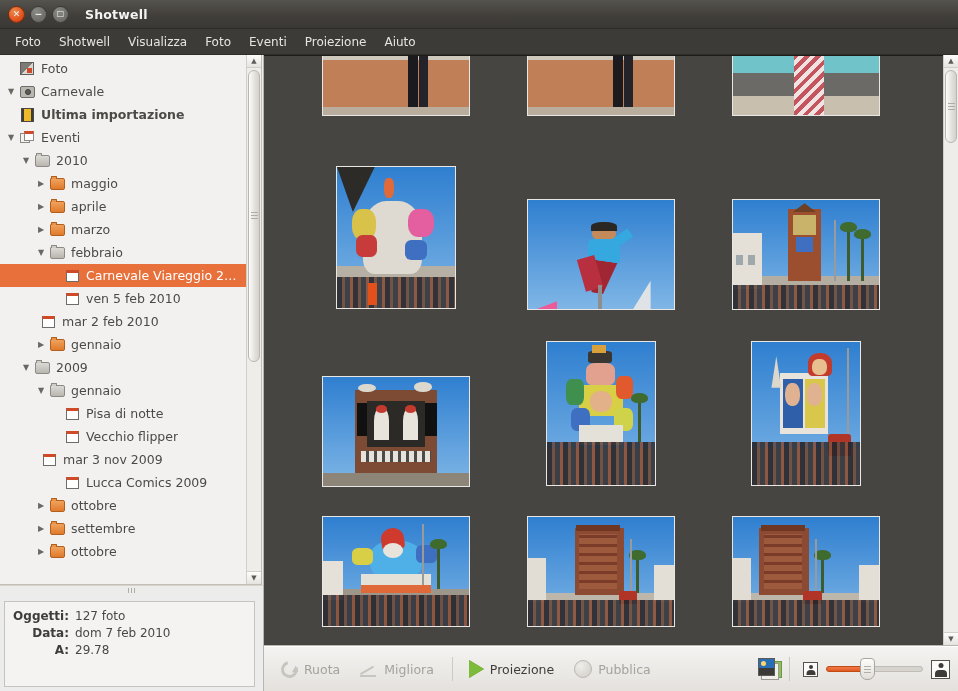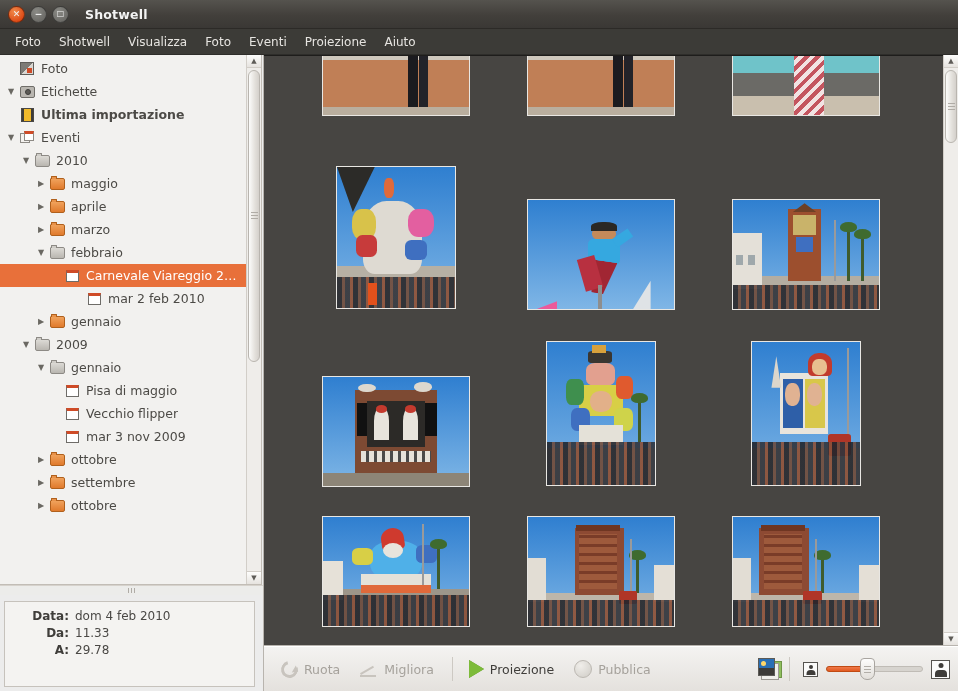--- a/index.html
+++ b/index.html
@@ -304,21 +304,21 @@
               <span class="icon">
                 <span class="ic-photo"></span>
               </span>
               <span class="lbl">Foto</span>
             </div>
             <div class="node" style="padding-left: 4px;">
               <span class="arrow">▼</span>
               <span class="icon">
                 <span class="ic-camera"></span>
               </span>
-              <span class="lbl">Etichette</span>
+              <span class="lbl">Carnevale</span>
             </div>
             <div class="node" style="padding-left: 4px; font-weight: bold;">
               <span class="arrow none">▶</span>
               <span class="icon">
                 <span class="ic-film"></span>
               </span>
               <span class="lbl">Ultima importazione</span>
             </div>
             <div class="node" style="padding-left: 4px;">
               <span class="arrow">▼</span>
@@ -362,21 +362,28 @@
               </span>
               <span class="lbl">febbraio</span>
             </div>
             <div class="node selected" style="padding-left: 49px;">
               <span class="arrow none">▶</span>
               <span class="icon">
                 <span class="ic-event"></span>
               </span>
               <span class="lbl">Carnevale Viareggio 2010</span>
             </div>
-            <div class="node" style="padding-left: 71px;">
+            <div class="node" style="padding-left: 49px;">
+              <span class="arrow none">▶</span>
+              <span class="icon">
+                <span class="ic-event"></span>
+              </span>
+              <span class="lbl">ven 5 feb 2010</span>
+            </div>
+            <div class="node" style="padding-left: 25px;">
               <span class="arrow none">▶</span>
               <span class="icon">
                 <span class="ic-event"></span>
               </span>
               <span class="lbl">mar 2 feb 2010</span>
             </div>
             <div class="node" style="padding-left: 34px;">
               <span class="arrow">▶</span>
               <span class="icon">
                 <span class="ic-folder"></span>
@@ -395,35 +402,42 @@
               <span class="icon">
                 <span class="ic-folder grey"></span>
               </span>
               <span class="lbl">gennaio</span>
             </div>
             <div class="node" style="padding-left: 49px;">
               <span class="arrow none">▶</span>
               <span class="icon">
                 <span class="ic-event"></span>
               </span>
-              <span class="lbl">Pisa di maggio</span>
+              <span class="lbl">Pisa di notte</span>
             </div>
             <div class="node" style="padding-left: 49px;">
               <span class="arrow none">▶</span>
               <span class="icon">
                 <span class="ic-event"></span>
               </span>
               <span class="lbl">Vecchio flipper</span>
             </div>
+            <div class="node" style="padding-left: 26px;">
+              <span class="arrow none">▶</span>
+              <span class="icon">
+                <span class="ic-event"></span>
+              </span>
+              <span class="lbl">mar 3 nov 2009</span>
+            </div>
             <div class="node" style="padding-left: 49px;">
               <span class="arrow none">▶</span>
               <span class="icon">
                 <span class="ic-event"></span>
               </span>
-              <span class="lbl">mar 3 nov 2009</span>
+              <span class="lbl">Lucca Comics 2009</span>
             </div>
             <div class="node" style="padding-left: 34px;">
               <span class="arrow">▶</span>
               <span class="icon">
                 <span class="ic-folder"></span>
               </span>
               <span class="lbl">ottobre</span>
             </div>
             <div class="node" style="padding-left: 34px;">
               <span class="arrow">▶</span>
@@ -449,26 +463,26 @@
           </div>
           <div class="sb-btn bot">▼</div>
         </div>
       </div>
       <div class="sb-h">
         <span class="grip-h"></span>
       </div>
       <div class="infopanel">
         <div class="infobox">
           <div class="inforow">
+            <span class="infokey">Oggetti:</span>
+            <span class="infoval">127 foto</span>
+          </div>
+          <div class="inforow">
             <span class="infokey">Data:</span>
-            <span class="infoval">dom 4 feb 2010</span>
-          </div>
-          <div class="inforow">
-            <span class="infokey">Da:</span>
-            <span class="infoval">11.33</span>
+            <span class="infoval">dom 7 feb 2010</span>
           </div>
           <div class="inforow">
             <span class="infokey">A:</span>
             <span class="infoval">29.78</span>
           </div>
         </div>
       </div>
     </div>
 
     <div class="content-col">

